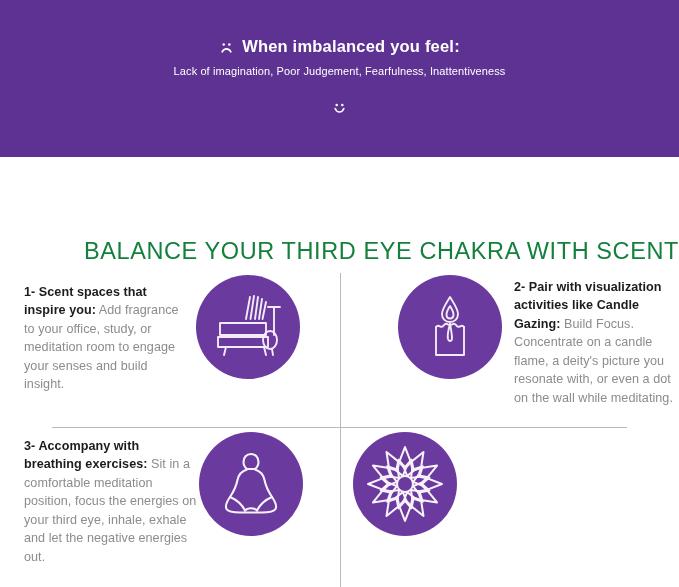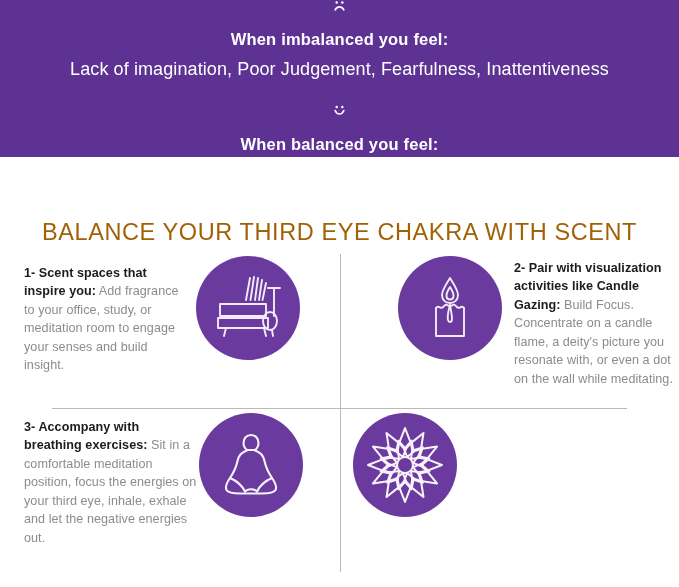--- a/index.html
+++ b/index.html
@@ -29,50 +29,49 @@
   .feel-block {
     text-align: center;
     color: #ffffff;
   }
   .feel-block.imbalanced { margin-bottom: 22px; }
 
   .feel-heading {
     display: flex;
     align-items: center;
     justify-content: center;
-    gap: 17px;
+    gap: 8px;
     font-size: 16.5px;
     font-weight: bold;
     letter-spacing: 0.2px;
     line-height: 1.2;
     margin-bottom: 8px;
-    flex-direction: column;
   }
   .face-icon {
     display: inline-block;
     width: 15px;
     height: 15px;
     flex: 0 0 auto;
   }
   .feel-list {
-    font-size: 18px;
+    font-size: 11px;
     font-weight: 400;
     letter-spacing: 0.1px;
     line-height: 1.25;
     white-space: nowrap;
   }
 
   
   .main-title {
-    text-align: center;
-    color: #a16207;
+    text-align: right;
+    color: #15803d;
     font-size: 23.5px;
     font-weight: 400;
     letter-spacing: 0.6px;
-    margin-top: 63px;
+    margin-top: 82px;
     line-height: 1.1;
   }
 
   
   .grid {
     position: relative;
     width: 601px;
     height: 318px;
     margin-top: 8px;
   }
@@ -159,21 +158,20 @@
 
   <div class="feel-block balanced">
     <div class="feel-heading">
       <span class="face-icon">
         <svg width="15" height="15" viewBox="0 0 24 24">
           <circle cx="7.5" cy="6.5" r="2" fill="#ffffff"></circle>
           <circle cx="16.5" cy="6.5" r="2" fill="#ffffff"></circle>
           <path d="M5 12 C8 19.5, 16 19.5, 19 12" stroke="#ffffff" stroke-width="2.6" fill="none" stroke-linecap="round"></path>
         </svg>
       </span>
-      <span>When balanced you feel:</span>
     </div>
   </div>
 
 </div>
 
 <div class="main-title">BALANCE YOUR THIRD EYE CHAKRA WITH SCENT</div>
 
 <div class="grid">
 
   <div class="divider-v"></div>

